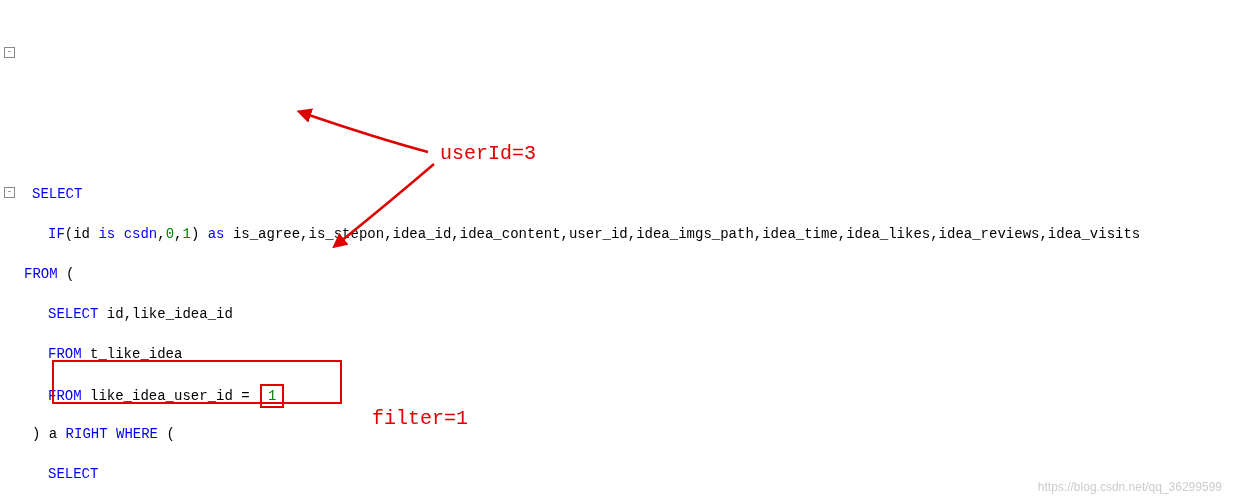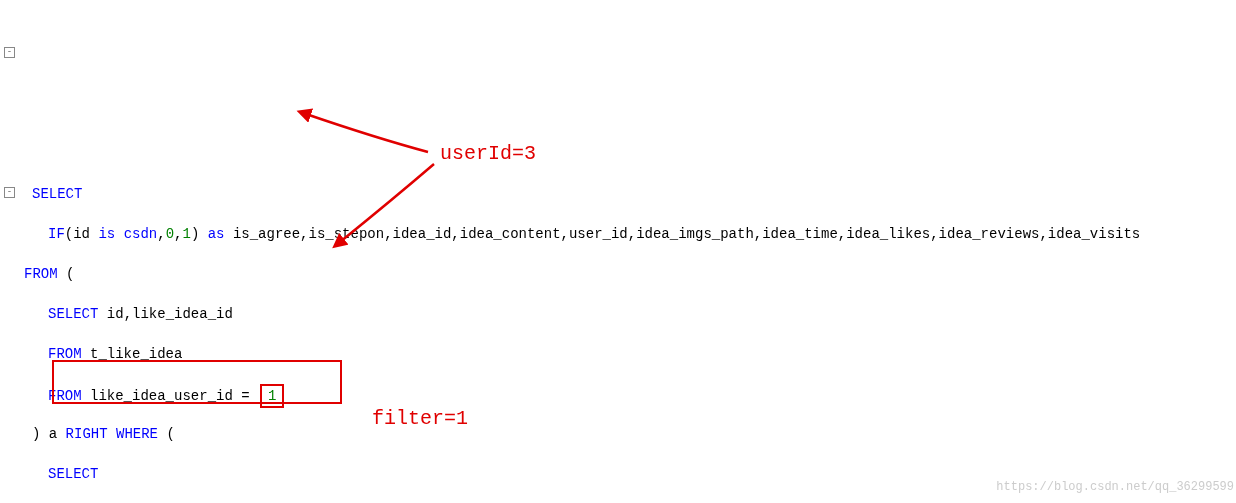--- a/index.html
+++ b/index.html
@@ -48,25 +48,25 @@
     color: #e00000;
     font-family: "SimSun", "Courier New", monospace;
     font-size: 20px;
   }
   .arrow {
     position: absolute;
     pointer-events: none;
   }
   .watermark {
     position: absolute;
-    right: 2px;
+    right: 14px;
     bottom: 6px;
     font-size: 12px;
     color: #cccccc;
-    font-family: Liberation Mono, monospace;
+    font-family: Liberation Sans, sans-serif;
   }
 </style>
 </head>
 <body>
 
 
 
 
 <div class="fold" style="top:47px;">-</div>
 <div class="fold" style="top:187px;">-</div>

